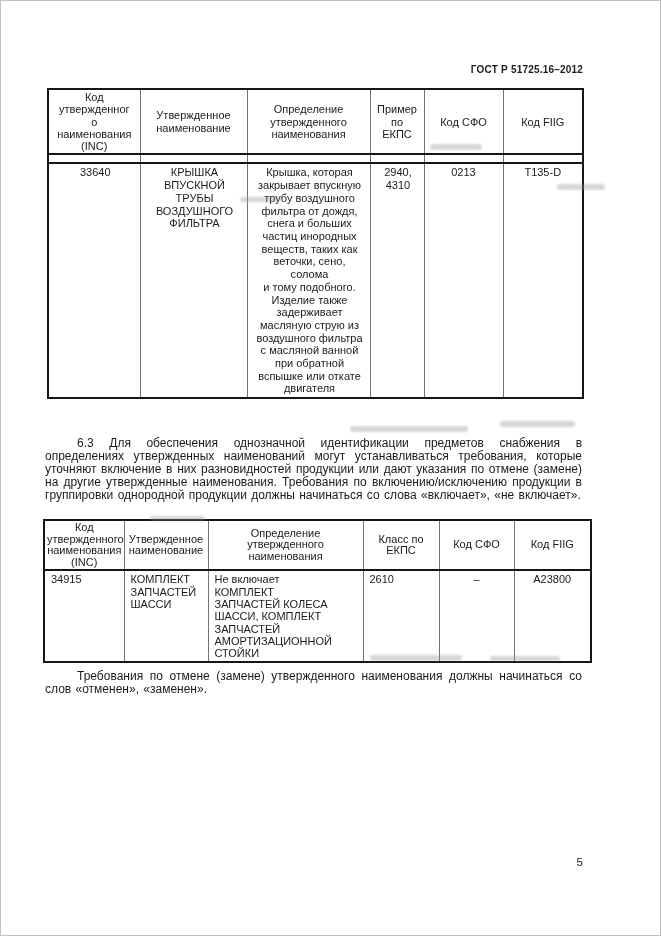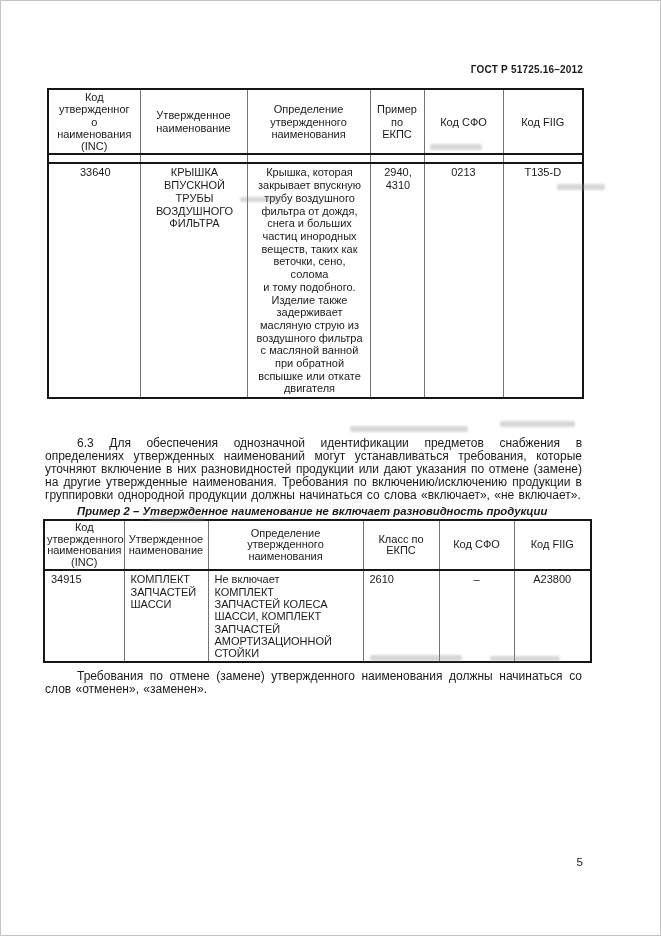--- a/index.html
+++ b/index.html
@@ -125,21 +125,20 @@
       <td>2940,
 4310</td>
       <td class="c">0213</td>
       <td class="c">T135-D</td>
     </tr>
   </tbody>
 </table>
 
 <div class="textblock">
   <p class="para">6.3 Для обеспечения однозначной идентификации предметов снабжения в определениях утвержденных наименований могут устанавливаться требования, которые уточняют включение в них разновидностей продукции или дают указания по отмене (замене) на другие утвержденные наименования. Требования по включению/исключению продукции в группировки однородной продукции должны начинаться со слова «включает», «не включает».</p>
-  <p class="example">Пример 2 – Утвержденное наименование не включает разновидность продукции</p>
 </div>
 
 <table id="t2">
   <colgroup>
     <col style="width:80px">
       <col style="width:84px">
       <col style="width:155px">
     <col style="width:76px">
       <col style="width:75px">
       <col style="width:77px">

